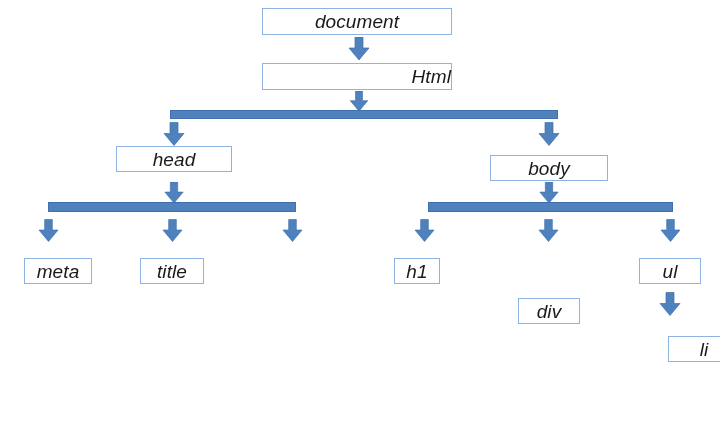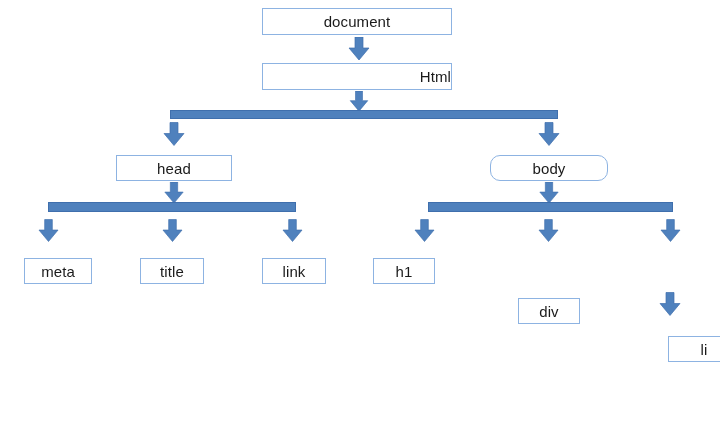--- a/index.html
+++ b/index.html
@@ -24,25 +24,26 @@
   }
   .node-box {
     position: absolute;
     box-sizing: border-box;
     background: #ffffff;
     border: 1px solid #8db3e2;
     display: flex;
     align-items: center;
     justify-content: center;
     color: #1a1a1a;
-    font-size: 15px;
+    font-size: 19px;
     font-family: "Liberation Sans", sans-serif;
     line-height: 1;
     letter-spacing: 0.1px;
     white-space: nowrap;
+    font-style: italic;
   }
   .connector-bar {
     position: absolute;
     box-sizing: border-box;
     background: #4f81bd;
     border: 1px solid #3f6fad;
   }
   .arrow-down {
     position: absolute;
     display: block;
@@ -85,25 +86,25 @@
       <polygon points="7,0 15,0 15,11 21,11 11,23 1,11 7,11" fill="#4f81bd" stroke="#3f6fad" stroke-width="0.7"></polygon>
     </svg>
   </span>
 
   <span class="arrow-down" style="left:538px; top:122px; width:22px; height:25px;">
     <svg viewBox="0 0 22 24" xmlns="http://www.w3.org/2000/svg">
       <polygon points="7,0 15,0 15,11 21,11 11,23 1,11 7,11" fill="#4f81bd" stroke="#3f6fad" stroke-width="0.7"></polygon>
     </svg>
   </span>
 
-  <div class="node-box" style="left:116px; top:155px; width:116px; height:26px;">
+  <div class="node-box" style="left:116px; top:146px; width:116px; height:26px;">
     <span>head</span>
   </div>
 
-  <div class="node-box" style="left:490px; top:155px; width:118px; height:26px;border-radius:10px;">
+  <div class="node-box" style="left:490px; top:155px; width:118px; height:26px;">
     <span>body</span>
   </div>
 
   <span class="arrow-down" style="left:163px; top:182px; width:22px; height:22px;">
     <svg viewBox="0 0 22 24" xmlns="http://www.w3.org/2000/svg">
       <polygon points="7,0 15,0 15,11 21,11 11,23 1,11 7,11" fill="#4f81bd" stroke="#3f6fad" stroke-width="0.7"></polygon>
     </svg>
   </span>
 
   <span class="arrow-down" style="left:538px; top:182px; width:22px; height:22px;">
@@ -147,28 +148,28 @@
       <polygon points="7,0 15,0 15,11 21,11 11,23 1,11 7,11" fill="#4f81bd" stroke="#3f6fad" stroke-width="0.7"></polygon>
     </svg>
   </span>
 
   <div class="node-box" style="left:16px; top:258px; width:68px; height:26px;margin-left:8px;">
     <span>meta</span>
   </div>
   <div class="node-box" style="left:140px; top:258px; width:64px; height:26px;">
     <span>title</span>
   </div>
-  <div class="node-box" style="left:262px; top:258px; width:64px; height:26px;">
-    <span>link</span>
-  </div>
-  <div class="node-box" style="left:373px; top:258px; width:62px; height:26px;text-align:right;">
+  <div class="node-box" style="left:394px; top:258px; width:46px; height:26px;text-align:right;">
     <span>h1</span>
   </div>
   <div class="node-box" style="left:518px; top:258px; width:62px; height:26px;margin-top:40px;">
     <span>div</span>
+  </div>
+  <div class="node-box" style="left:639px; top:258px; width:62px; height:26px;">
+    <span>ul</span>
   </div>
 
   <span class="arrow-down" style="left:659px; top:292px; width:22px; height:25px;">
     <svg viewBox="0 0 22 24" xmlns="http://www.w3.org/2000/svg">
       <polygon points="7,0 15,0 15,11 21,11 11,23 1,11 7,11" fill="#4f81bd" stroke="#3f6fad" stroke-width="0.7"></polygon>
     </svg>
   </span>
 
   <div class="node-box" style="left:639px; top:336px; width:72px; height:26px;margin-left:29px;">
     <span>li</span>

